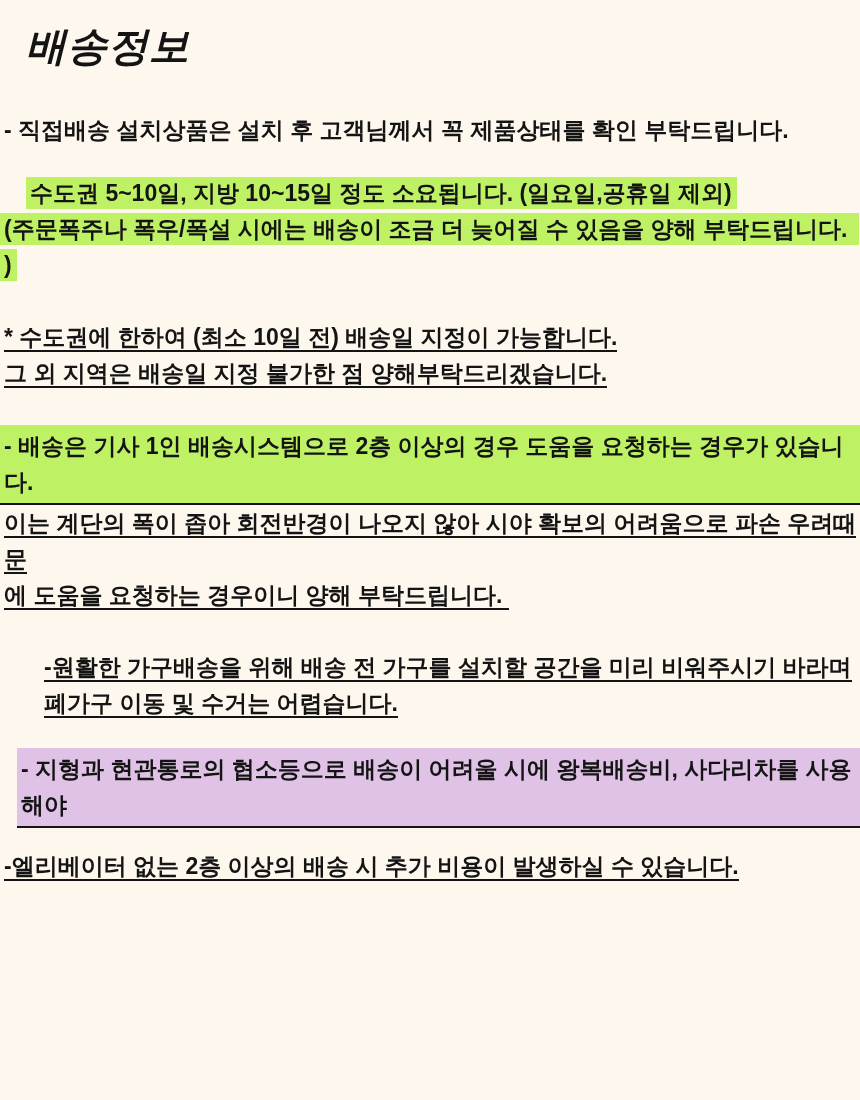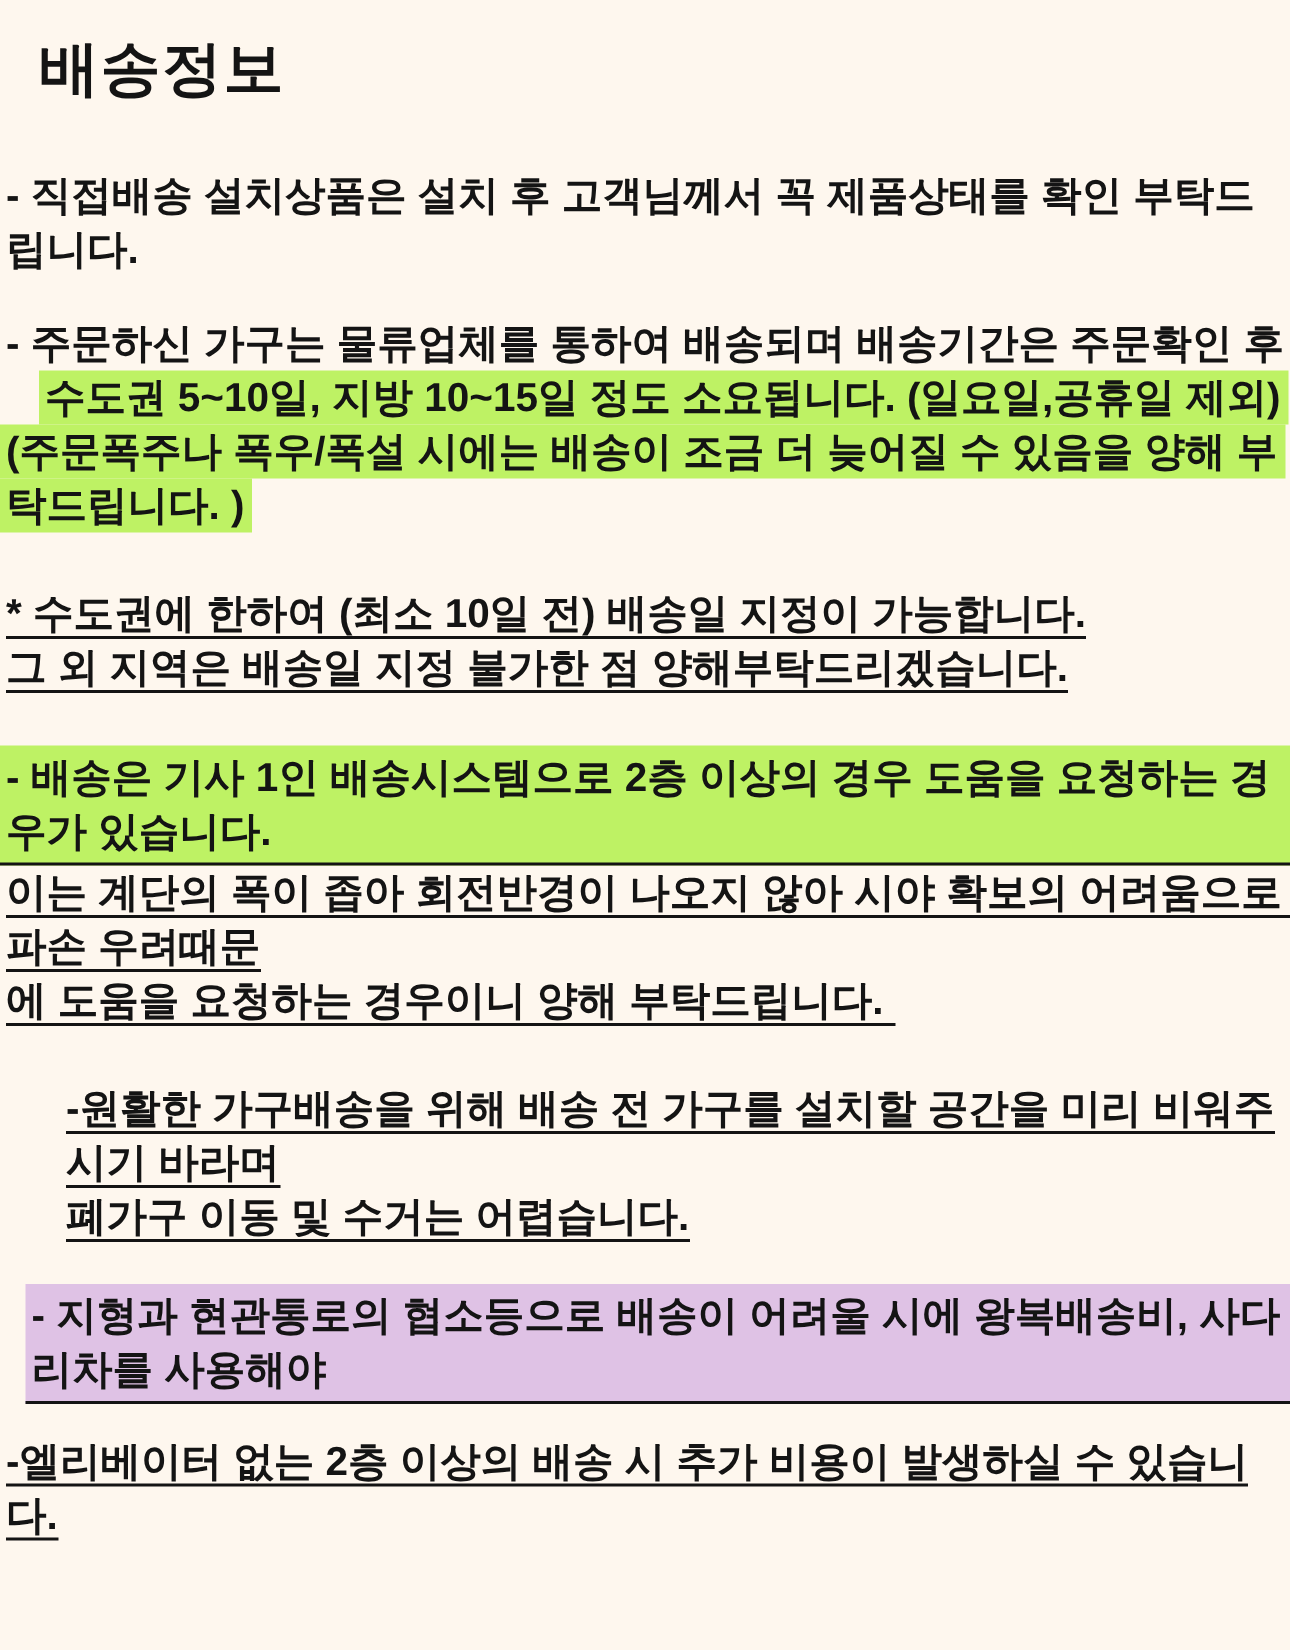--- a/index.html
+++ b/index.html
@@ -11,24 +11,25 @@
     font-weight: 700;
     color: #141414;
     overflow: hidden;
   }
   .page { padding: 24px 0 0 0; }
   h1.title {
     margin: 0 0 0 26px;
     font-size: 40px;
     line-height: 1.1;
     letter-spacing: 1px;
+    font-style: italic;
   }
   .para { margin: 0; }
   .line {
-    font-size: 27px;
+    font-size: 23px;
     line-height: 36px;
     padding-left: 4px;
     white-space: pre-wrap;
   }
   .line span { box-decoration-break: clone; }
   
   .hl-y span { background: #bef264; padding: 3px 5px 3px 4px; }
   .hl-p span { background: #DFC2E5; padding: 3px 5px 3px 4px; margin-left: 17px; }
   
   .u span { border-bottom: 2.5px solid #141414; }
@@ -55,21 +56,20 @@
 <div class="page">
 
   <h1 class="title">배송정보</h1>
 
   <div class="para mt-p1">
     <div class="line"><span>- 직접배송 설치상품은 설치 후 고객님께서 꼭 제품상태를 확인 부탁드립니다.</span></div>
   </div>
 
 
   <div class="para mt-p3">
-    <div class="line"><span>- 주문하신 가구는 물류업체를 통하여 배송되며 배송기간은 주문확인 후</span></div>
     <div class="line hl-y indent"><span>수도권 5~10일, 지방 10~15일 정도 소요됩니다. (일요일,공휴일 제외)</span></div>
     <div class="line hl-y flush"><span>(주문폭주나 폭우/폭설 시에는 배송이 조금 더 늦어질 수 있음을 양해 부탁드립니다. )</span></div>
   </div>
 
   <div class="para mt-p4">
     <div class="line u"><span>* 수도권에 한하여 (최소 10일 전) 배송일 지정이 가능합니다.</span></div>
     <div class="line u"><span>그 외 지역은 배송일 지정 불가한 점 양해부탁드리겠습니다.</span></div>
   </div>
 
   <div class="para mt-p5">

